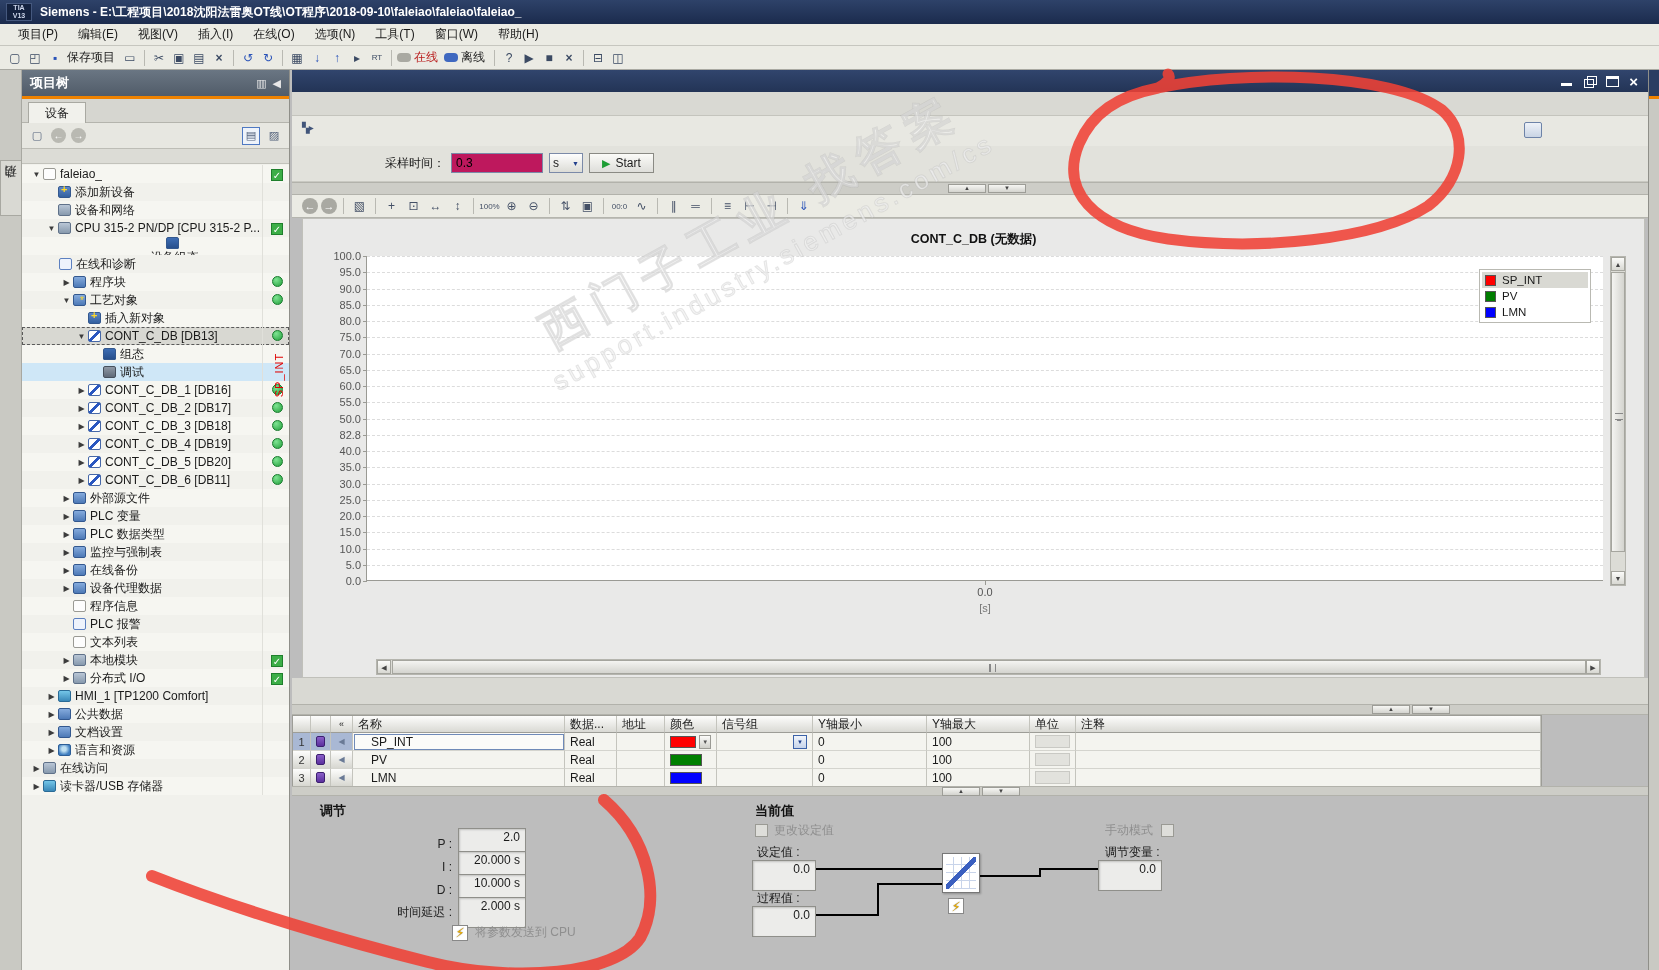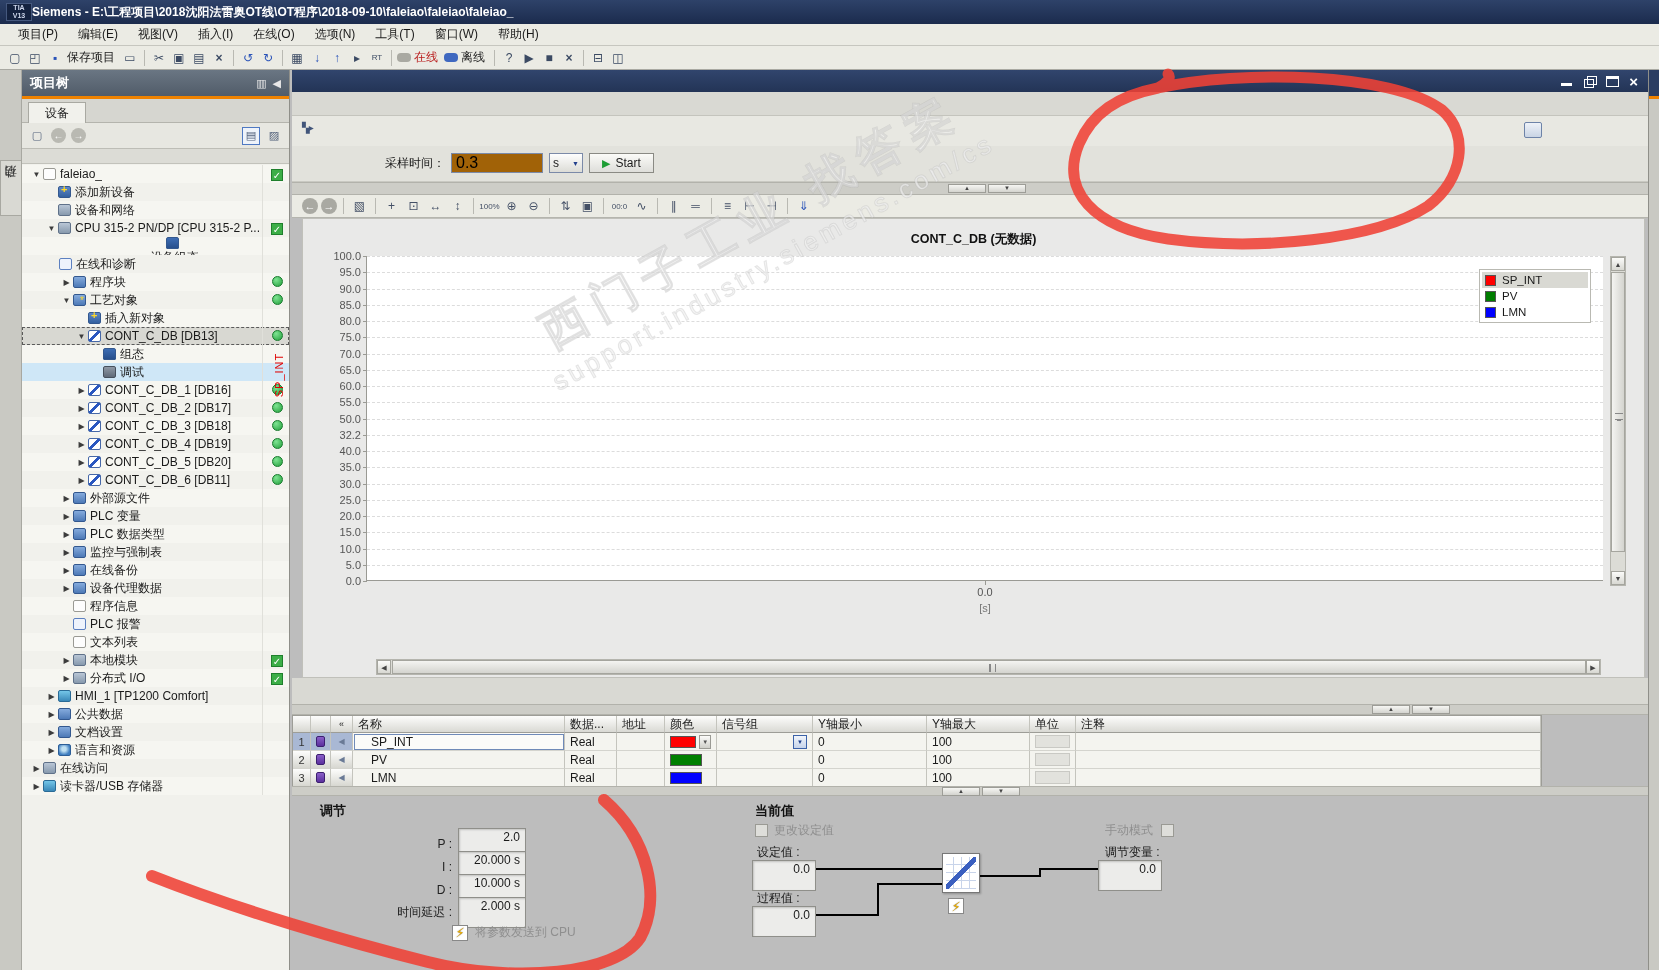--- a/index.html
+++ b/index.html
@@ -1,21 +1,21 @@
 <!DOCTYPE html>
 <html><head>
 <meta charset="utf-8">
 <style>
   * { box-sizing: border-box; margin: 0; padding: 0; }
   html,body { width:1659px; height:970px; overflow:hidden;
     font-family:"Liberation Sans","DejaVu Sans",sans-serif; font-size:12px; color:#1a1a1a; background:#bdbdbd;}
   .abs { position:absolute; }
   
   #titlebar { left:0; top:0; width:1659px; height:24px; background:linear-gradient(#2e4269,#1b2b4d);
-    color:#fff; display:flex; align-items:center; padding:0 6px; font-weight:bold; font-size:12px;}
+    color:#fff; display:flex; align-items:center; gap:8px; padding:0 6px; font-weight:bold; font-size:12px;}
   #tialogo { width:26px; height:18px; background:#14223f; color:#cdd6ea; font-size:7px; line-height:8px;
     text-align:center; border:1px solid #45587e; font-weight:bold;}
   #menubar { left:0; top:24px; width:1659px; height:22px; background:#ebebe4; border-bottom:1px solid #c6c6bf;
     display:flex; align-items:center; padding:0 10px; gap:4px;}
   .menu-item { padding:2px 8px; cursor:default;}
   #toolbar { left:0; top:46px; width:1659px; height:24px; background:#ebebe4; border-bottom:1px solid #a9a9a2;
     display:flex; align-items:center; padding:0 6px; gap:2px;}
   .tbi { width:18px; height:18px; display:inline-flex; align-items:center; justify-content:center;
     font-size:12px; color:#3b4a63; border:1px solid transparent; border-radius:2px;}
   .tbsep { width:1px; height:16px; background:#b9b9b2; margin:0 3px;}
@@ -83,21 +83,21 @@
   .wc.restore::before { content:""; position:absolute; left:4px; top:0px; width:8px; height:7px; border:1.5px solid #fff;}
   .wc.max::after { content:""; position:absolute; inset:0; border:1.5px solid #fff; border-top-width:3px;}
   .wc.close { color:#fff; font-size:15px; line-height:11px; width:auto;}
   #strip1 { left:292px; top:92px; width:1356px; height:24px; background:#d9d9d3; border-bottom:1px solid #c4c4bd;}
   #strip2 { left:292px; top:116px; width:1356px; height:30px; background:#e8e8e2;}
   #traceicon { left:302px; top:122px; width:22px; height:18px; color:#41557a; font-size:10px; letter-spacing:-1px;}
   #viewicon { left:1524px; top:122px; width:18px; height:16px; background:linear-gradient(#eef2f8,#c9d4e4);
     border:1px solid #6d83a8; border-radius:2px;}
   #strip3 { left:292px; top:146px; width:1356px; height:36px; background:#e2e2dc; border-bottom:1px solid #c9c9c2;}
   #samplerow { left:385px; top:153px; display:flex; align-items:center; gap:6px;}
-  #sampleinput { width:92px; height:20px; background:#a16207; border:1px solid #7b8aa8; padding:1px 4px; font-size:16px;}
+  #sampleinput { width:92px; height:20px; background:#be185d; border:1px solid #7b8aa8; padding:1px 4px; font-size:12px;}
   #sampleunit { width:34px; height:20px; background:linear-gradient(#fefefe,#dcdcd6); border:1px solid #7b8aa8;
     display:flex; align-items:center; justify-content:space-between; padding:0 3px;}
   #sampleunit .dd { font-size:7px; color:#23408c;}
   #startbtn { height:20px; background:linear-gradient(#fbfbf8,#dededa); border:1px solid #8a8a84;
     display:flex; align-items:center; gap:5px; padding:0 12px;}
   #startbtn .play { color:#1d9e35; font-size:11px;}
   .splitter { background:#cdcdc7; border-top:1px solid #b2b2ab; border-bottom:1px solid #b2b2ab;
     display:flex; align-items:center;}
   .splitbtns { display:flex; gap:2px;}
   .splitbtn { width:38px; height:9px; background:linear-gradient(#f6f6f3,#d4d4cf); border:1px solid #9d9d97;
@@ -596,21 +596,21 @@
         <div class="gridline" style="top: 130px;"></div>
         <div class="ytick" style="top: 124px;">60.0</div>
         <div class="ytickmark" style="top: 130px;"></div>
         <div class="gridline" style="top: 146.25px;"></div>
         <div class="ytick" style="top: 140.25px;">55.0</div>
         <div class="ytickmark" style="top: 146.25px;"></div>
         <div class="gridline" style="top: 162.5px;"></div>
         <div class="ytick" style="top: 156.5px;">50.0</div>
         <div class="ytickmark" style="top: 162.5px;"></div>
         <div class="gridline" style="top: 178.75px;"></div>
-        <div class="ytick" style="top: 172.75px;">32.2</div>
+        <div class="ytick" style="top: 172.75px;">82.8</div>
         <div class="ytickmark" style="top: 178.75px;"></div>
         <div class="gridline" style="top: 195px;"></div>
         <div class="ytick" style="top: 189px;">40.0</div>
         <div class="ytickmark" style="top: 195px;"></div>
         <div class="gridline" style="top: 211.25px;"></div>
         <div class="ytick" style="top: 205.25px;">35.0</div>
         <div class="ytickmark" style="top: 211.25px;"></div>
         <div class="gridline" style="top: 227.5px;"></div>
         <div class="ytick" style="top: 221.5px;">30.0</div>
         <div class="ytickmark" style="top: 227.5px;"></div>

